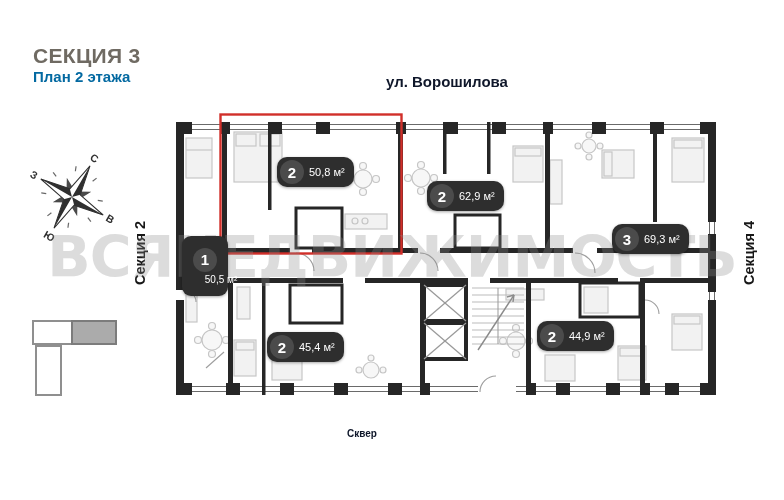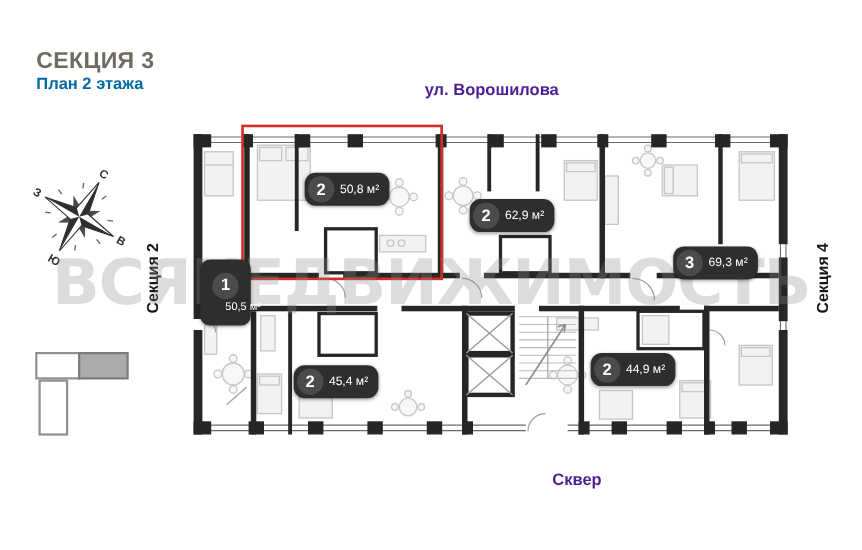--- a/index.html
+++ b/index.html
@@ -1,25 +1,25 @@
 <!DOCTYPE html>
 <html><head>
 <meta charset="utf-8">
 <style>
   html,body{margin:0;padding:0;background:#fff;}
   #stage{
     position:relative;width:784px;height:500px;background:#ffffff;
     font-family:"Liberation Sans",sans-serif;overflow:hidden;
   }
   
-  .lbl{position:absolute;color:#4c1d95;}
+  .lbl{position:absolute;color:#0f172a;}
   .section-title{left:33px;top:44px;font-size:21px;font-weight:bold;color:#6f6a62;letter-spacing:.3px;}
   .floor-title{left:33px;top:68px;font-size:15px;font-weight:bold;color:#0369a1;}
   .street-top{left:347px;top:73px;width:200px;text-align:center;font-size:15px;font-weight:bold;}
-  .street-bottom{left:347px;top:428px;width:200px;text-align:right;font-size:15px;font-weight:bold;}
+  .street-bottom{left:347px;top:428px;width:200px;text-align:left;font-size:10px;font-weight:bold;}
   .side-label{position:absolute;font-size:14.5px;font-weight:bold;color:#171717;white-space:nowrap;}
   .side-left{left:140px;top:253px;transform:translate(-50%,-50%) rotate(-90deg);}
   .side-right{left:749px;top:253px;transform:translate(-50%,-50%) rotate(-90deg);}
   
   .watermark{
     position:absolute;top:224px;left:50%;transform:translateX(-50%);
     font-family:"DejaVu Sans",sans-serif;font-size:57px;font-weight:bold;
     color:rgba(140,140,140,0.30);white-space:nowrap;letter-spacing:-1px;
     z-index:3;pointer-events:none;
   }

